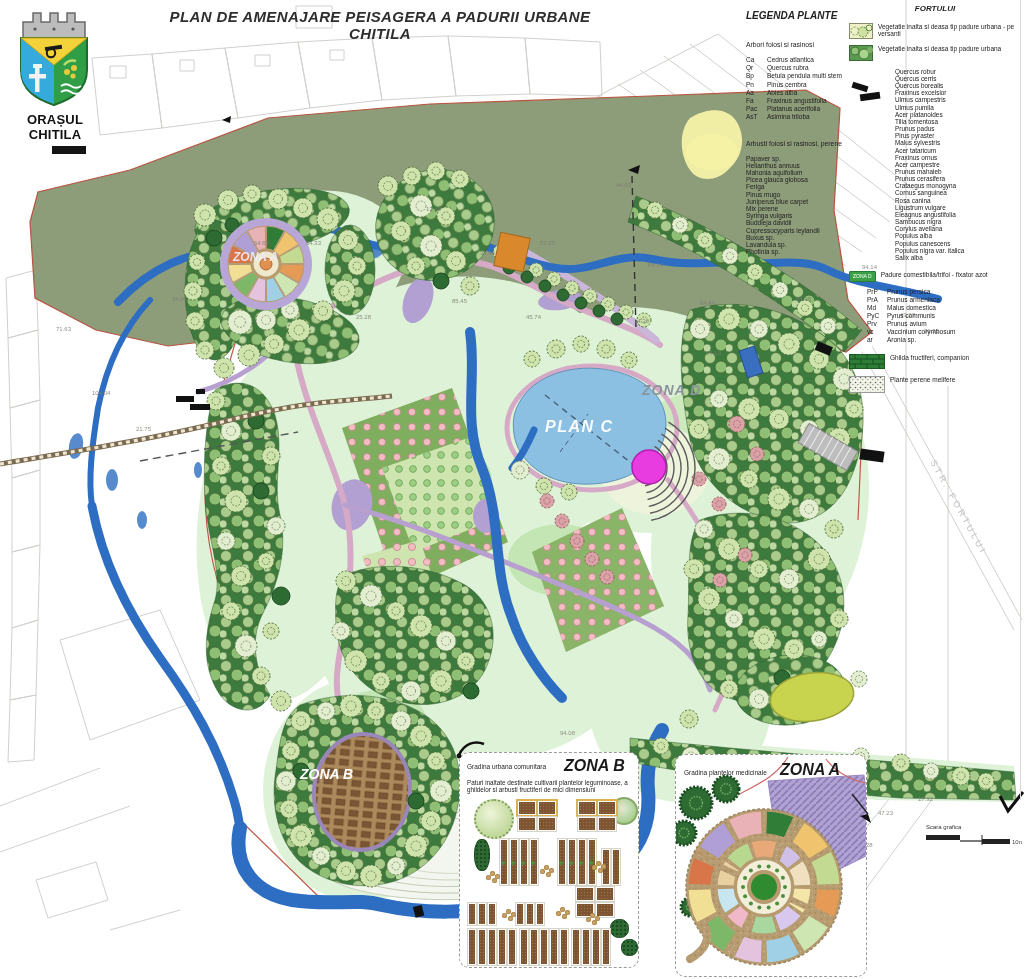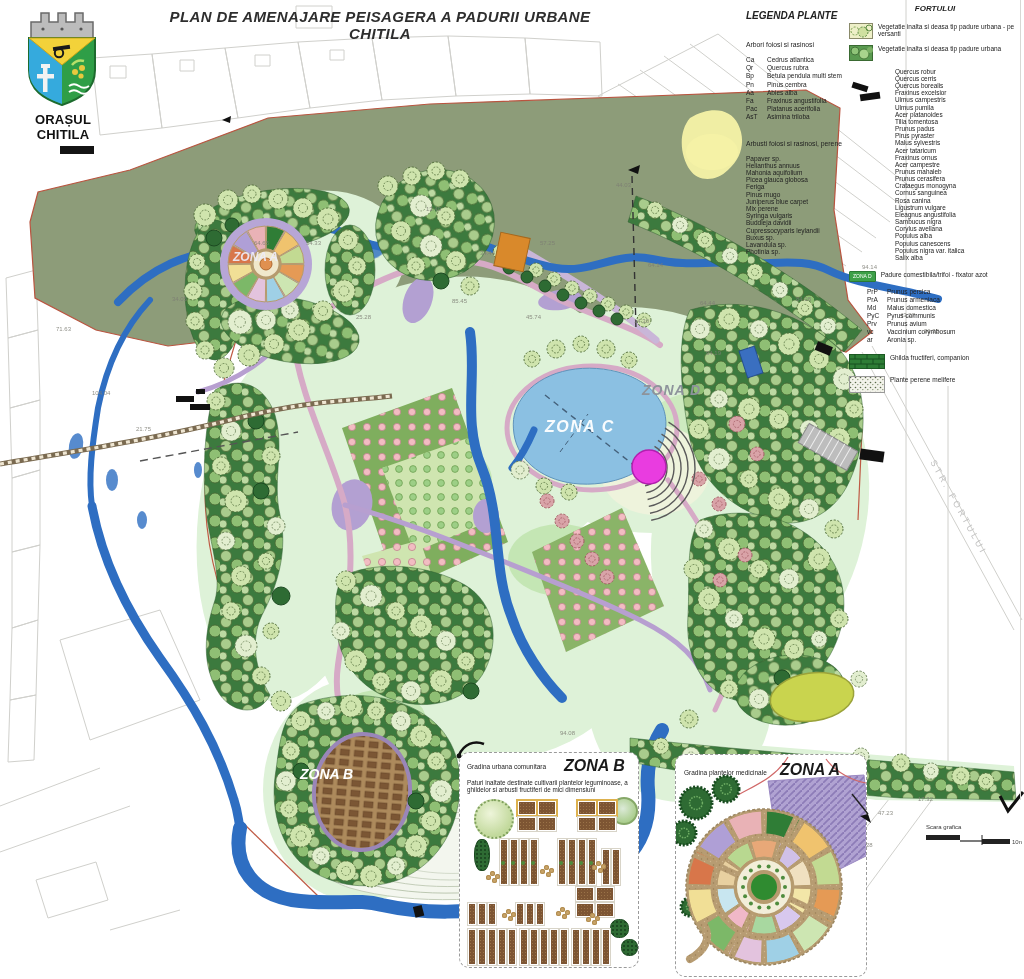--- a/index.html
+++ b/index.html
@@ -2,21 +2,21 @@
 <html><head>
 <meta charset="utf-8">
 <style>
   html,body{margin:0;padding:0;background:#fff;}
   #page{position:relative;width:1024px;height:979px;background:#ffffff;overflow:hidden;
         font-family:"Liberation Sans",sans-serif;}
   #map-svg{position:absolute;left:0;top:0;z-index:0;}
   
   #title{position:absolute;left:150px;top:8px;width:460px;text-align:center;z-index:4;
          font-size:15px;font-weight:bold;font-style:italic;color:#2e2e2e;letter-spacing:.4px;}
-  #logo{position:absolute;left:8px;top:2px;width:110px;z-index:4;text-align:center;}
+  #logo{position:absolute;left:0;top:2px;width:110px;z-index:4;text-align:center;}
   #logo-caption{font-size:13px;font-weight:bold;color:#111;margin-top:2px;letter-spacing:.2px;}
   #logo-bar{width:34px;height:8px;background:#141414;margin:4px 0 0 52px;}
   
   #legend-plante{position:absolute;left:746px;top:10px;width:102px;z-index:4;color:#222;}
   #legend-plante .lg-title{font-size:10px;font-style:italic;font-weight:bold;margin-bottom:20px;}
   .lp-sec{font-size:6.8px;margin:10px 0 8px 0;}
   .lp-row{display:flex;font-size:6.5px;line-height:8.2px;}
   .lp-code{width:21px;flex:none;}
   .lp-list{font-size:6.5px;line-height:7.2px;}
   #legend{position:absolute;left:849px;top:4px;width:172px;z-index:4;color:#222;}
@@ -1027,21 +1027,21 @@
       <path d="M34,9 h22" stroke="#222" stroke-width="1.2"></path>
       <path d="M56,3 v10" stroke="#222" stroke-width="1"></path>
       <rect x="56" y="7" width="28" height="5" fill="#222"></rect>
       <text x="86" y="12" font-size="6" fill="#444" font-family="Liberation Sans, sans-serif">10m</text>
     </svg>
   </div>
 
   <div id="label-layer">
       <div class="zl zl-a" style="left: 233px; top: 250px;">ZONA A</div>
       <div class="zl zl-b" style="left: 300px; top: 766px;">ZONA B</div>
-      <div class="zl zl-c" style="left: 545px; top: 418px;">ZONA C</div>
+      <div class="zl zl-c" style="left: 545px; top: 418px;">PLAN C</div>
       <div class="zl zl-d" style="left: 642px; top: 382px;">ZONA D</div>
       <div class="dim" style="left: 616px; top: 182px;">44.03</div>
       <div class="dim" style="left: 648px; top: 262px;">64.14</div>
       <div class="dim" style="left: 634px; top: 318px;">14.30</div>
       <div class="dim" style="left: 706px; top: 350px;">94.19</div>
       <div class="dim" style="left: 172px; top: 296px;">34.05</div>
       <div class="dim" style="left: 356px; top: 314px;">25.28</div>
       <div class="dim" style="left: 452px; top: 298px;">85.45</div>
       <div class="dim" style="left: 900px; top: 312px;">43.27</div>
       <div class="dim" style="left: 924px; top: 328px;">36.35</div>

